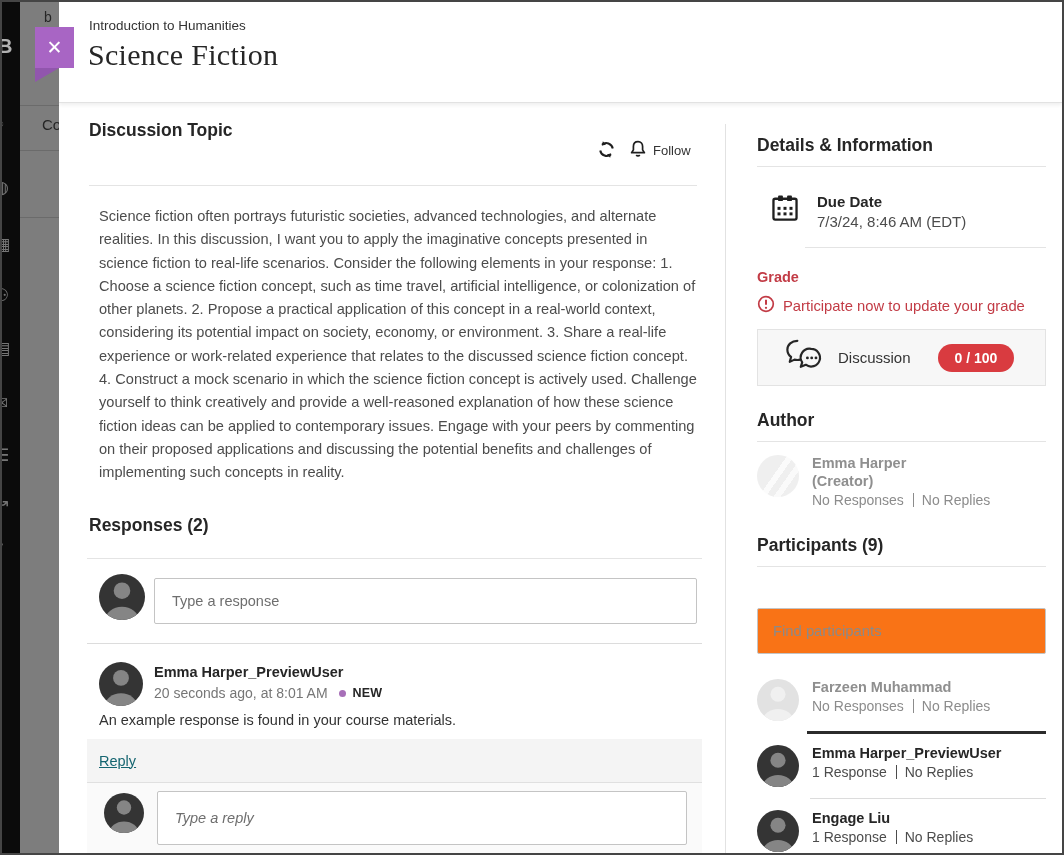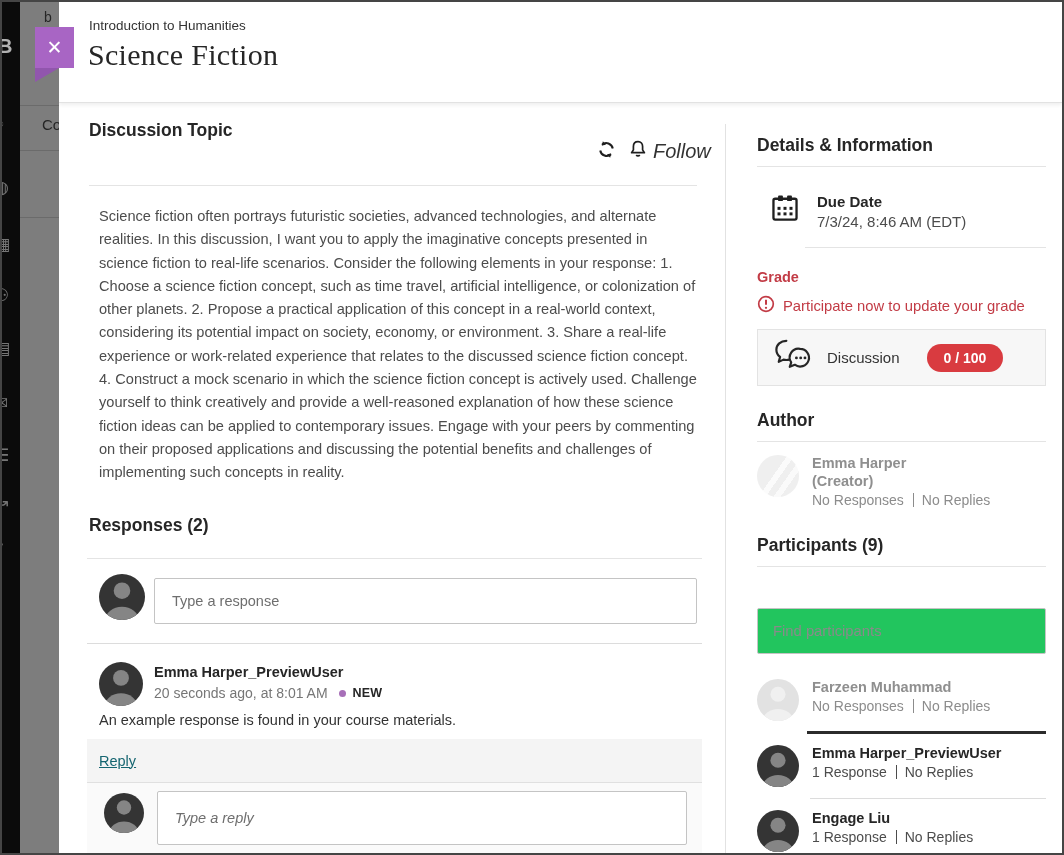--- a/index.html
+++ b/index.html
@@ -28,21 +28,21 @@
     border-bottom:1px solid #e2e2e2; box-shadow:0 2px 4px rgba(0,0,0,.07); z-index:2; }
   .course-name { position:absolute; left:30px; top:16px; font-size:13.5px; color:#333; }
   .page-title { position:absolute; left:29px; top:36px; font-family:"Liberation Serif","DejaVu Serif",serif;
     font-size:30px; color:#262626; letter-spacing:.3px; }
   .panel-body { position:absolute; left:0; top:102px; right:0; bottom:0; background:#fff; }
   
   .h-section { font-size:17.5px; font-weight:700; color:#262626; }
   .topic-heading { position:absolute; left:30px; top:16px; }
   .topic-actions { position:absolute; left:538px; top:35px; display:flex; align-items:center; gap:12px; }
   .icon-btn { background:none; border:none; padding:0; display:flex; align-items:center; gap:5px; cursor:pointer;
-    font-size:20px; color:#333; font-family:inherit;font-style:italic; }
+    font-size:13px; color:#333; font-family:inherit; }
   .divider { position:absolute; height:1px; background:#e4e4e4; }
   .topic-text { position:absolute; left:40px; top:101px; width:599px; font-size:14.6px; line-height:23.3px; color:#4c4c4c; }
   .responses-heading { position:absolute; left:30px; top:411px; }
   .avatar { border-radius:50%; overflow:hidden; flex:none; position:relative; }
   .avatar svg { position:absolute; left:0; top:0; width:100%; height:100%; }
   .avatar-dark { background:#343434; color:#858585; }
   .avatar-light { background:#e2e2e2; color:#f0f0f0; }
   .avatar-pattern { background-color:#efefef;
     background-image:linear-gradient(125deg, transparent 43%, #fbfbfb 43%, #fbfbfb 53%, transparent 53%),
                      linear-gradient(125deg, transparent 64%, #fafafa 64%, #fafafa 74%, transparent 74%); }
@@ -70,35 +70,35 @@
   
   .right-col { position:absolute; left:698px; top:31px; width:289px; }
   .hr { height:1px; background:#e4e4e4; border:none; margin:0; }
   .hr-indent { margin-left:48px; }
   .due-row { display:flex; gap:17px; margin-top:26px; padding-left:13px; }
   .due-label { font-size:15px; font-weight:700; color:#262626; }
   .due-value { font-size:15px; color:#4c4c4c; margin-top:3px; }
   .grade-label { margin-top:21px; font-size:14.5px; font-weight:700; color:#c23b45; }
   .grade-warning { margin-top:10px; display:flex; align-items:center; gap:8px; font-size:14.8px; color:#c23b45; }
   .grade-box { margin-top:13px; height:57px; background:#f7f7f7; border:1px solid #e3e3e3;
-    display:flex; align-items:center; padding:0 14px; gap:13px; }
+    display:flex; align-items:center; padding:0 25px; gap:13px; }
   .grade-item-label { font-size:15px; color:#333; }
   .grade-pill { margin-left:14px; background:#d93b40; color:#fff; font-size:14px; font-weight:700;
     border-radius:16px; padding:6px 17px; }
   .author-heading { margin-top:24px; }
   .person-row { display:flex; gap:13px; margin-top:13px; }
   .person-row .avatar { width:42px; height:42px; }
   .p-name { font-size:14.5px; font-weight:700; color:#262626; }
   .p-meta { font-size:14px; color:#8c8c8c; margin-top:3px; display:flex; align-items:center; }
   .p-meta .sep { display:inline-block; width:1px; height:14px; background:#8c8c8c; margin:0 8px 0 9px; }
   .muted .p-name { color:#8f8f8f; }
   .author-role { font-size:14.5px; font-weight:700; color:#8f8f8f; margin-top:2px; }
   .participants-heading { margin-top:27px; }
   .find-input { margin-top:41px; width:100%; height:46px; border:1px solid #c4c4c4; border-radius:2px;
-    padding:0 15px; font-size:14.8px; color:#444; font-family:inherit; background:#22c55e; }
+    padding:0 15px; font-size:14.8px; color:#444; font-family:inherit; background:#f97316; }
   .find-input::placeholder { color:#8a8a8a; opacity:1; }
   .plist { margin-top:25px; }
   .dark-divider { height:3px; background:#2b2b2b; margin:10px 0 0 50px; }
   .light-divider { height:1px; background:#dcdcdc; margin:11px 0 0 53px; }
   .plist .person-row { cursor:pointer; }
   .mt11 { margin-top:11px; }
 </style>
 </head>
 <body>
 

